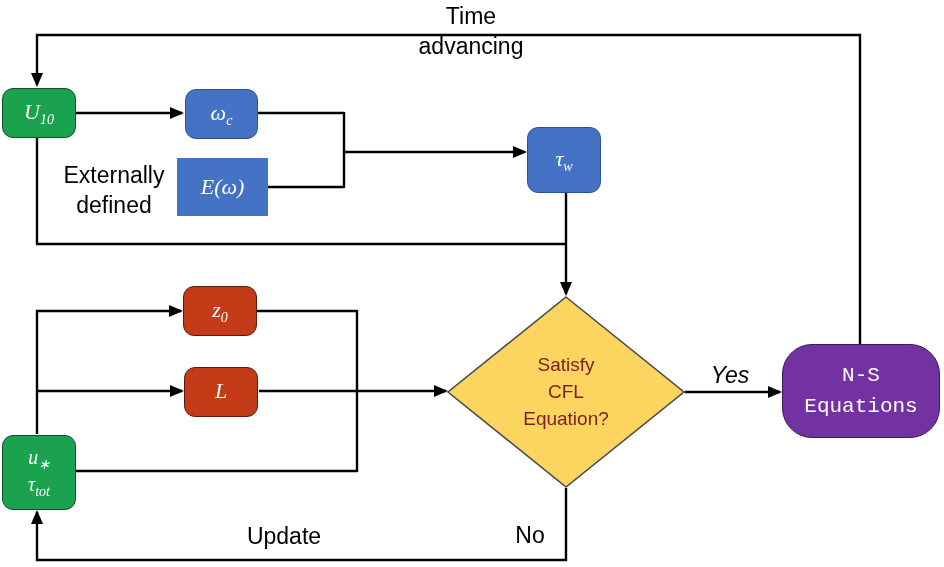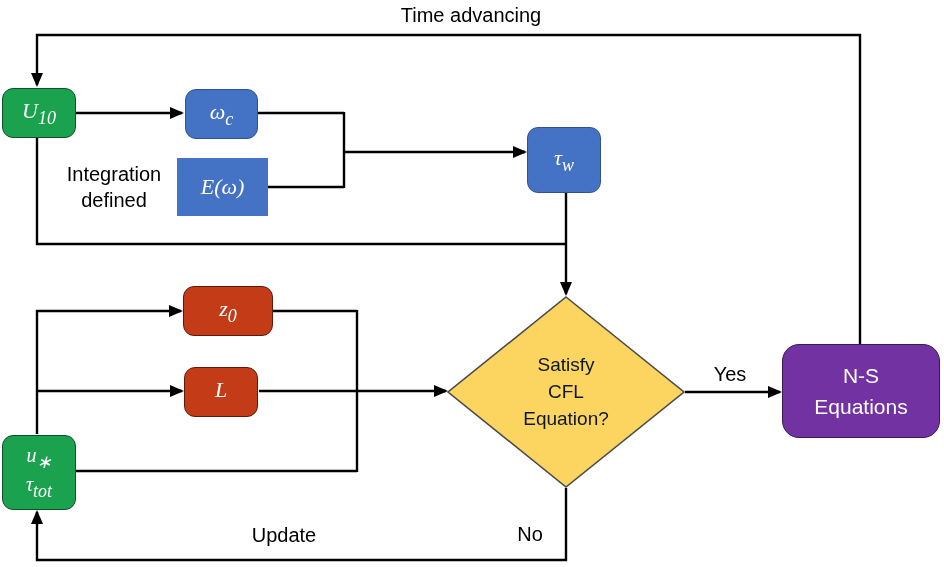--- a/index.html
+++ b/index.html
@@ -19,37 +19,37 @@
     color:#fff;text-align:center;box-sizing:border-box;
   }
   .rounded{border-radius:11px;}
   .math{
     font-family:"Liberation Serif", serif;
     font-style:italic;
     font-size:22px;line-height:1.05;
     color:#fff;
   }
   .math sub{
-    font-size:18px;font-style:italic;
+    font-size:14px;font-style:italic;
     vertical-align:-0.35em;line-height:1;
   }
   .box-green{background:var(--green);border:1.6px solid #10512a;}
   .box-blue{background:var(--blue);border:1.6px solid #2f528f;}
   .box-blue-flat{background:var(--blue);border:none;}
   .box-red{background:var(--red);border:1.6px solid #5e1a09;}
-  .box-purple{background:var(--purple);border:1.8px solid #3a1b57;border-radius:17px;}
+  .box-purple{background:var(--purple);border:1.8px solid #3a1b57;border-radius:30px;font-family:Liberation Mono, monospace;}
   .lbl{
     position:absolute;color:#000;
-    font-size:20px;line-height:1.3;
+    font-size:23px;line-height:1.3;
     white-space:pre-line;text-align:center;
   }
   .diamond-text{
     position:absolute;
     left:486px;top:352px;width:160px;
-    color:#0f172a;font-size:19px;line-height:1.42;
+    color:#7f1d1d;font-size:19px;line-height:1.42;
     text-align:center;white-space:pre-line;
   }
   .ns-text{
     font-size:21px;line-height:1.5;color:#fff;white-space:pre-line;
   }
 </style>
 </head>
 <body>
 
 <div id="canvas">
@@ -105,21 +105,21 @@
   </div>
 
   <div class="box box-blue-flat" style="left:177px;top:158px;width:91px;height:58px;">
     <span class="math"><i>E(ω)</i></span>
   </div>
 
   <div class="box rounded box-blue" style="left:527px;top:127px;width:74px;height:66px;">
     <span class="math"><i>τ</i><sub>w</sub></span>
   </div>
 
-  <div class="box rounded box-red" style="left:183px;top:286px;width:90px;height:50px;">
+  <div class="box rounded box-red" style="left:183px;top:286px;width:74px;height:50px;">
     <span class="math"><i>z</i><sub>0</sub></span>
   </div>
 
   <div class="box rounded box-red" style="left:184px;top:367px;width:74px;height:50px;">
     <span class="math"><i>L</i><sub></sub></span>
   </div>
 
   <div class="box rounded box-green" style="left:2px;top:435px;width:74px;height:75px;gap:2px;">
     <span class="math" style="font-size:20px;"><i>u</i><sub>∗</sub></span>
     <span class="math" style="font-size:20px;"><i>τ</i><sub>tot</sub></span>
@@ -130,22 +130,22 @@
 Equations</span>
   </div>
 
   <div class="diamond-text">Satisfy
 CFL
 Equation?</div>
 
   <div class="lbl" style="left:393px;top:2px;width:156px;">Time advancing</div>
 
 
-  <div class="lbl" style="left:54px;top:161px;width:120px;">Integration
+  <div class="lbl" style="left:54px;top:161px;width:120px;">Externally
 defined</div>
 
-  <div class="lbl" style="left:705px;top:361px;width:50px;">Yes</div>
+  <div class="lbl" style="left:705px;top:361px;width:50px;font-style:italic;">Yes</div>
 
   <div class="lbl" style="left:505px;top:521px;width:50px;">No</div>
 
   <div class="lbl" style="left:246px;top:522px;width:76px;">Update</div>
 
 </div>
 
 </body></html>

